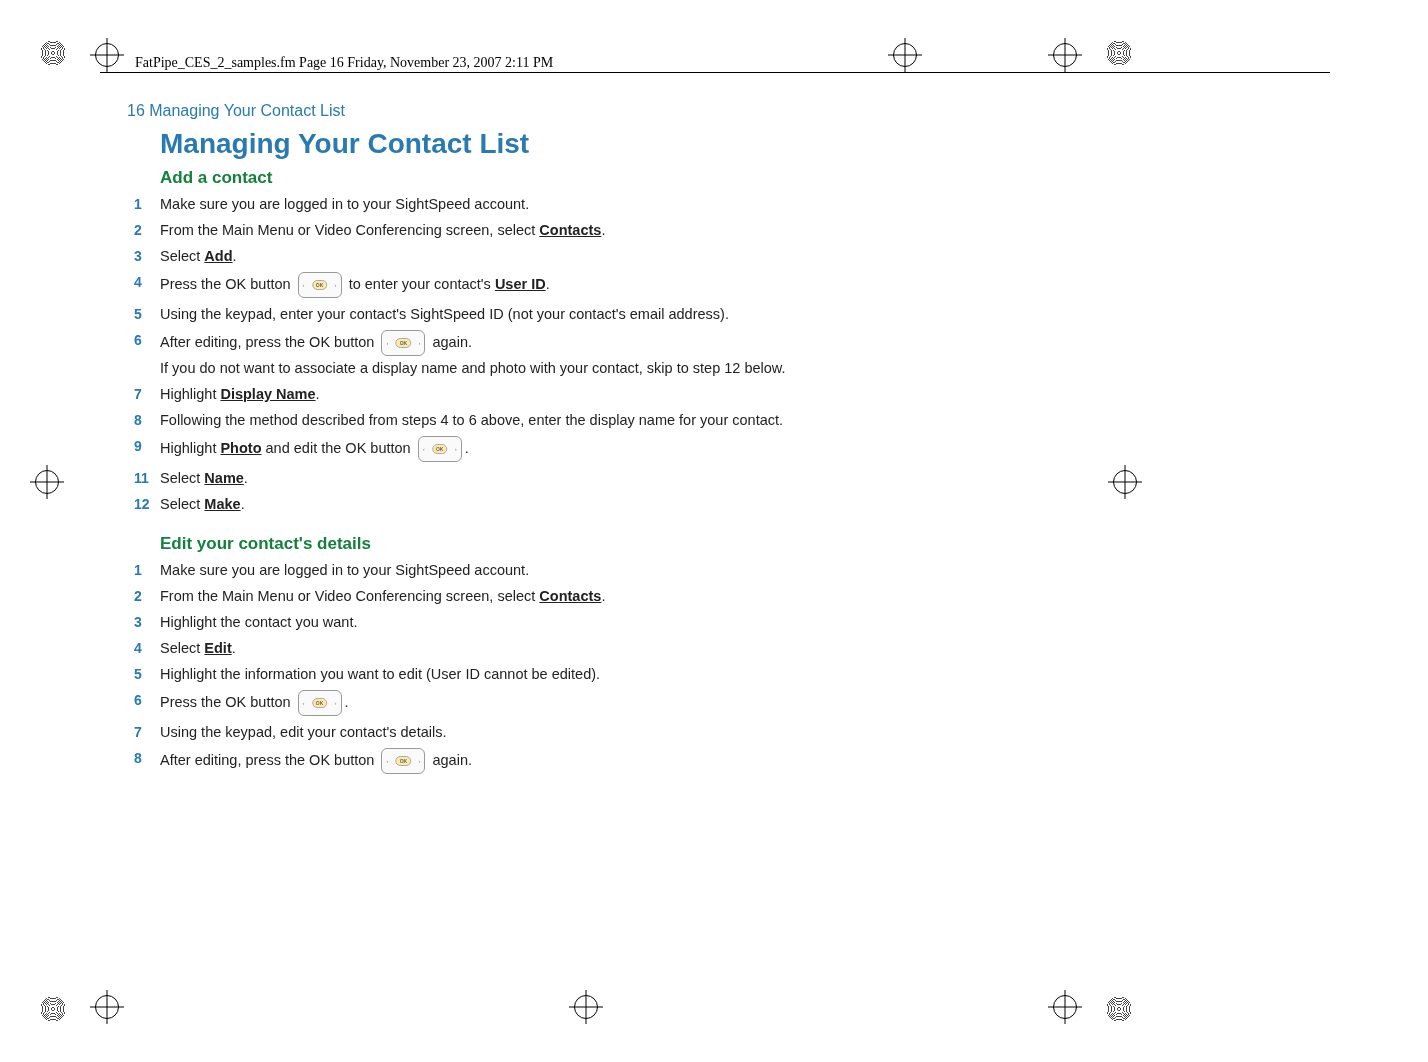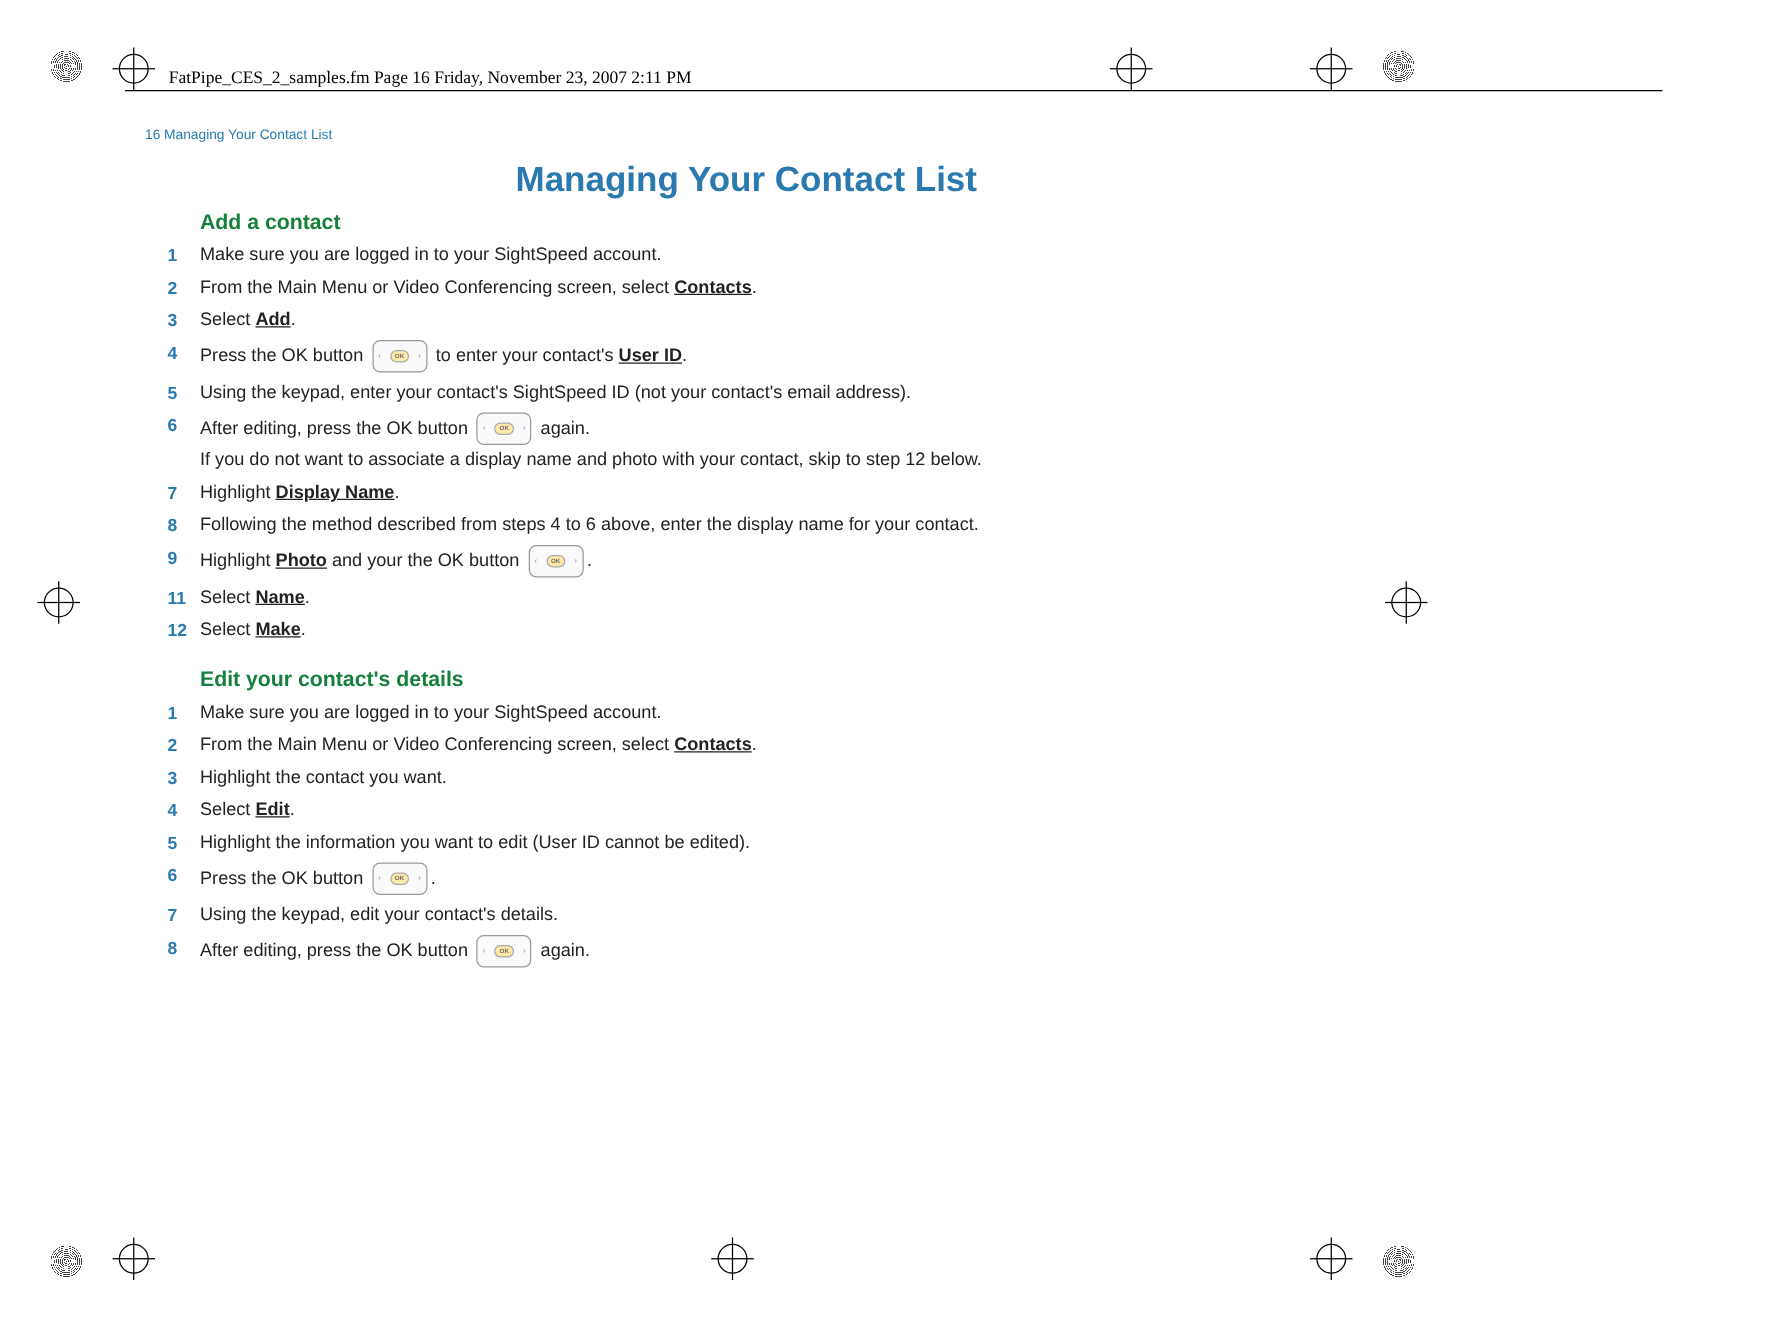--- a/index.html
+++ b/index.html
@@ -28,37 +28,36 @@
   .header-rule {
     position: absolute;
     left: 100px;
     top: 72px;
     height: 1px;
     width: 1230px;
     background: #000;
   }
   .runhead {
     position: absolute;
-    left: 116px;
+    left: 127px;
     top: 102px;
-    font-size: 11px;
+    font-size: 16px;
     color: #2a7ab0;
   }
   .content {
     position: absolute;
     left: 134px;
     top: 128px;
     width: 900px;
   }
   h1 {
     margin: 0 0 8px 26px;
     font-size: 28px;
     font-weight: 700;
     color: #2a7ab0;
-    text-align: center;
   }
   h2 {
     margin: 4px 0 4px 26px;
     font-size: 17px;
     font-weight: 700;
     color: #15803d;
   }
   ol.steps {
     list-style: none;
     margin: 0 0 20px 0;
@@ -207,21 +206,21 @@
         <span> again.</span>
         <span class="sub">If you do not want to associate a display name and photo with your contact, skip to step 12 below.</span></li>
 
       <li><span class="num">7</span>
         <span>Highlight </span><b>Display Name</b><span>.</span></li>
 
       <li><span class="num">8</span>
         <span>Following the method described from steps 4 to 6 above, enter the display name for your contact.</span></li>
 
       <li><span class="num">9</span>
-        <span>Highlight </span><b>Photo</b><span> and your the OK button </span>
+        <span>Highlight </span><b>Photo</b><span> and edit the OK button </span>
         <span class="ok-btn"><span class="chev u">˄</span><span class="chev d">˅</span><span class="chev l">‹</span><span class="chev r">›</span><span class="pill">OK</span></span><span>.</span></li>
 
 
       <li><span class="num">11</span>
         <span>Select </span><b>Name</b><span>.</span></li>
 
       <li><span class="num">12</span>
         <span>Select </span><b>Make</b><span>.</span></li>
     </ol>
 

